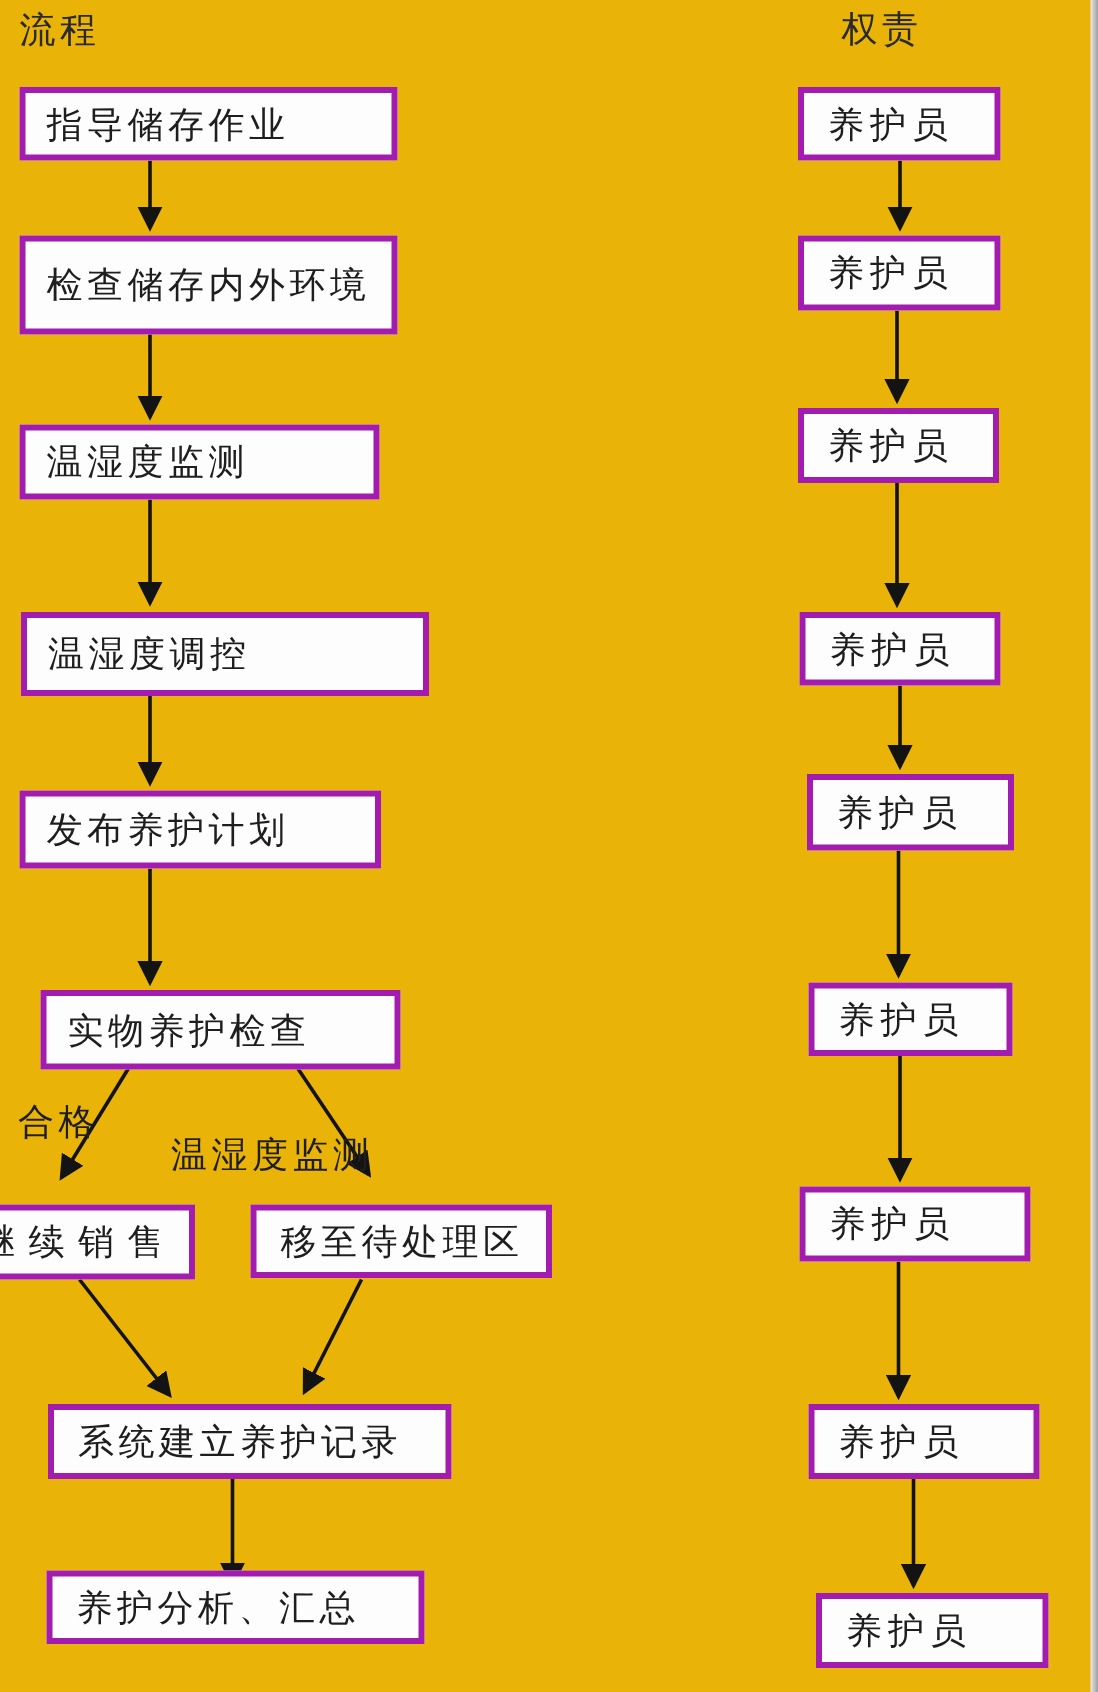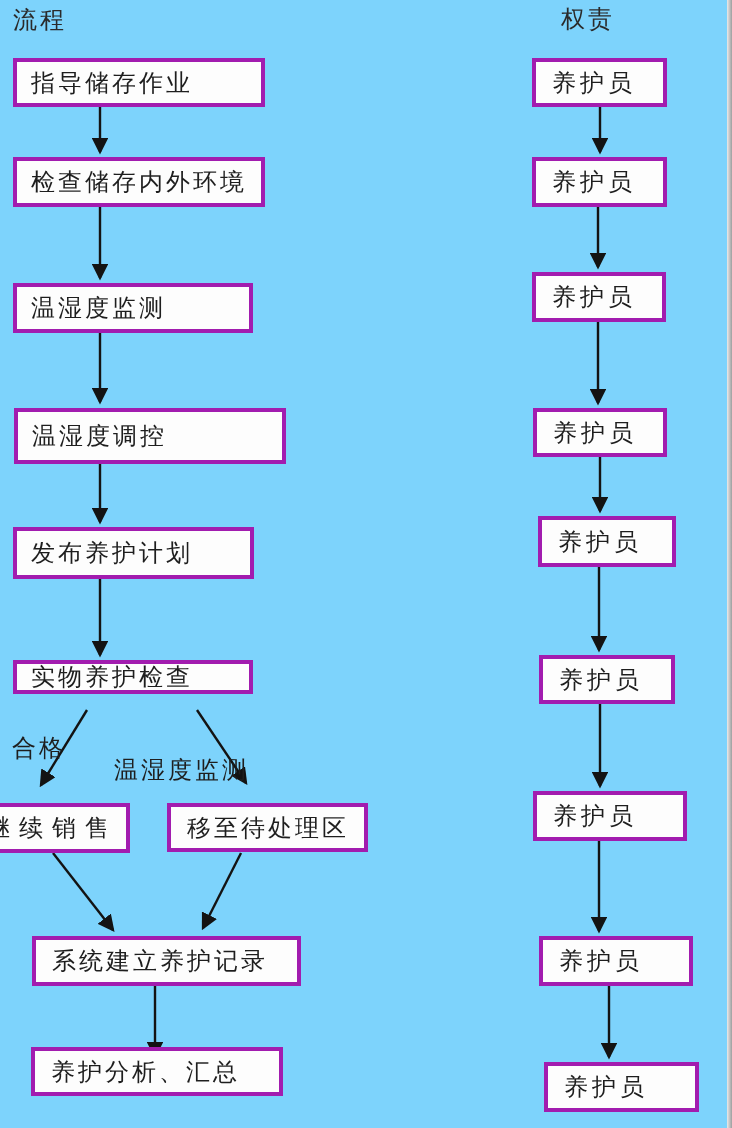--- a/index.html
+++ b/index.html
@@ -4,21 +4,21 @@
 <style>
   html, body {
     margin: 0;
     padding: 0;
     background: #ffffff;
   }
   .canvas {
     position: relative;
     width: 732px;
     height: 1128px;
-    background: #7dd3fc;
+    background: #eab308;
     overflow: hidden;
     font-family: Liberation Serif, serif;
     color: #1e1e1e;
   }
   .col-title {
     position: absolute;
     font-size: 24px;
     letter-spacing: 3px;
     color: #2a2a2a;
     white-space: nowrap;
@@ -102,25 +102,25 @@
     <line x1="598" y1="207" x2="598" y2="267" marker-end="url(#ah)"></line>
     <line x1="598" y1="322" x2="598" y2="403" marker-end="url(#ah)"></line>
     <line x1="600" y1="457" x2="600" y2="511" marker-end="url(#ah)"></line>
     <line x1="599" y1="567" x2="599" y2="650" marker-end="url(#ah)"></line>
     <line x1="600" y1="704" x2="600" y2="786" marker-end="url(#ah)"></line>
     <line x1="599" y1="841" x2="599" y2="931" marker-end="url(#ah)"></line>
     <line x1="609" y1="986" x2="609" y2="1057" marker-end="url(#ah)"></line>
   </svg>
 
   <div class="node" style="left:13px; top:58px; width:252px; height:49px;">指导储存作业</div>
-  <div class="node" style="left:13px; top:157px; width:252px; height:50px;">检查储存内外环境</div>
+  <div class="node" style="left:13px; top:157px; width:252px; height:66px;">检查储存内外环境</div>
   <div class="node" style="left:13px; top:283px; width:240px; height:50px;">温湿度监测</div>
   <div class="node" style="left:14px; top:408px; width:272px; height:56px;">温湿度调控</div>
   <div class="node" style="left:13px; top:527px; width:241px; height:52px;">发布养护计划</div>
-  <div class="node" style="left:13px; top:660px; width:240px; height:34px;">实物养护检查</div>
+  <div class="node" style="left:27px; top:660px; width:240px; height:53px;">实物养护检查</div>
 
   <div class="branch-label" style="left:12px; top:732px;">合格</div>
   <div class="branch-label" style="left:114px; top:754px;">温湿度监测</div>
 
   <div class="node wide-spacing" style="left:-32px; top:803px; width:162px; height:50px;">继续销售</div>
   <div class="node" style="left:167px; top:803px; width:201px; height:49px; padding-left:16px;">移至待处理区</div>
 
   <div class="node" style="left:32px; top:936px; width:269px; height:50px; padding-left:16px;">系统建立养护记录</div>
   <div class="node" style="left:31px; top:1047px; width:252px; height:49px; padding-left:16px;">养护分析、汇总</div>
 

